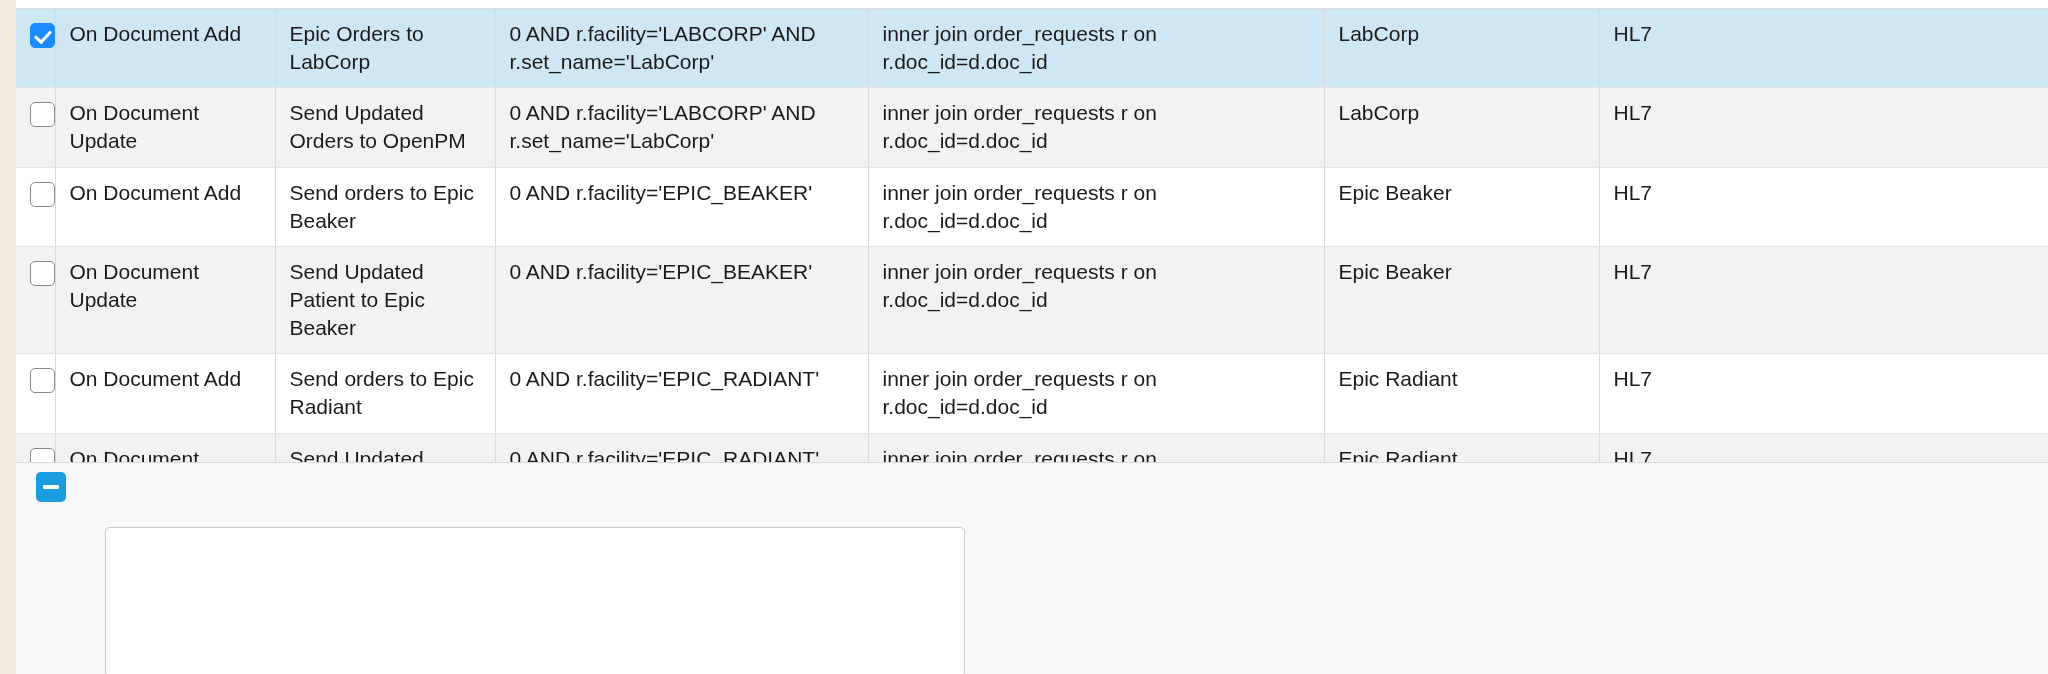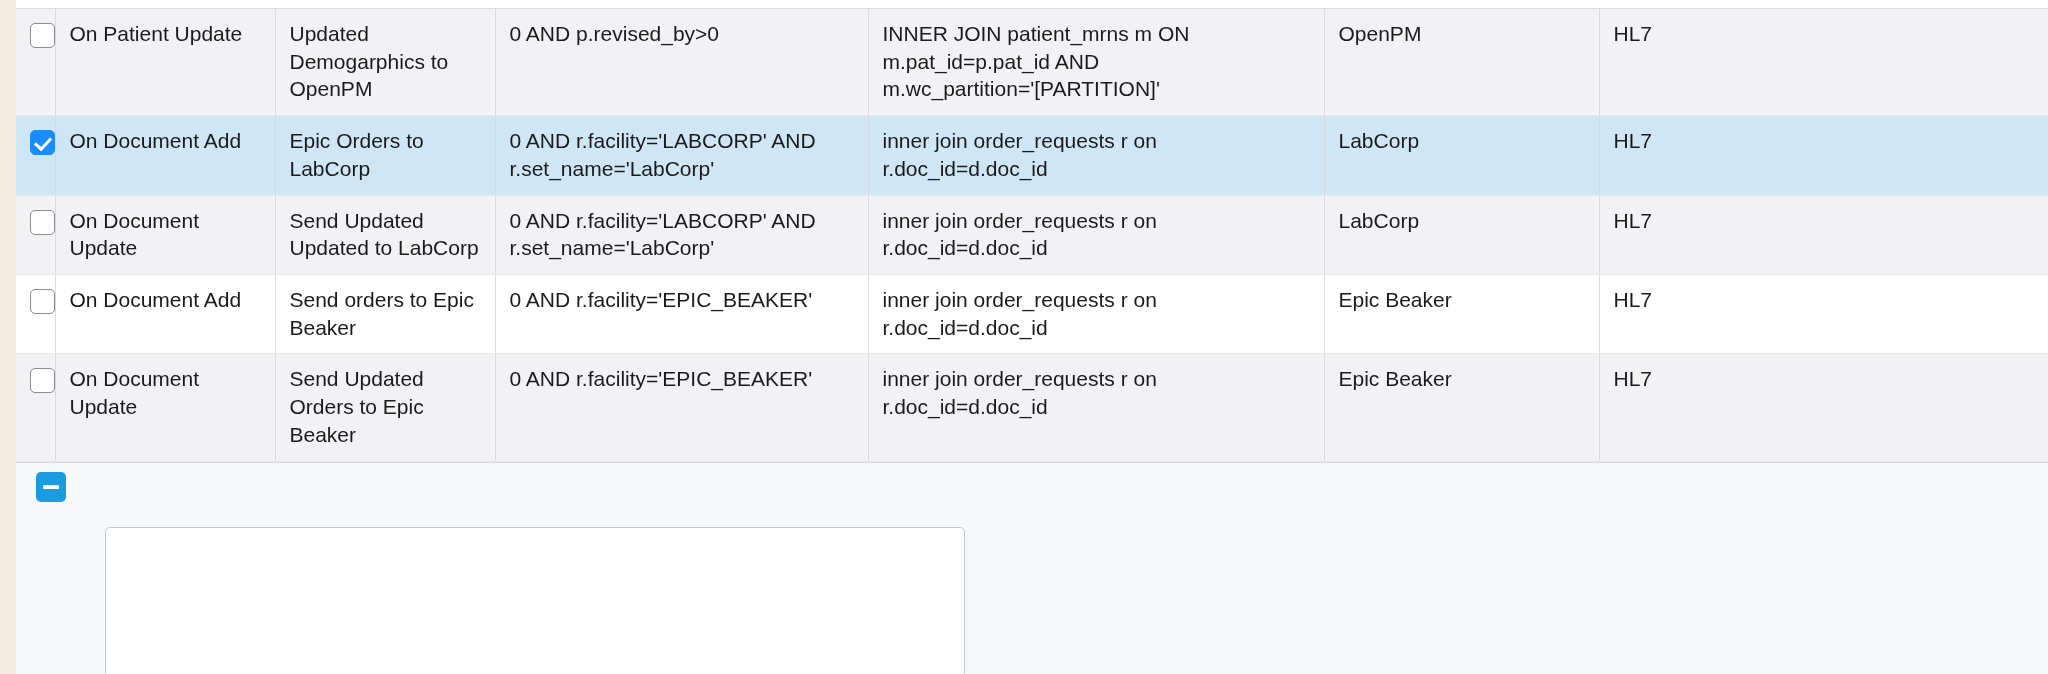--- a/index.html
+++ b/index.html
@@ -118,60 +118,51 @@
       <colgroup>
         <col style="width:39px">
           <col style="width:220px">
           <col style="width:220px">
         <col style="width:373px">
           <col style="width:456px">
           <col style="width:275px">
         <col style="width:449px">
       </colgroup>
       <tbody id="grid-body">
-          <tr class="r-odd">
-            <td class="c-check"><span class="cbx"></span></td>
-            <td class="c-event">On Patient Update</td>
-            <td class="c-name">Updated Demogarphics to OpenPM</td>
-            <td class="c-cond">0 AND p.revised_by&gt;0</td>
-            <td class="c-join">INNER JOIN patient_mrns m ON m.pat_id=p.pat_id AND m.wc_partition='[PARTITION]'</td>
-            <td class="c-dest">OpenPM</td>
-            <td class="c-type">HL7</td>
-          </tr>
           <tr class="r-sel">
             <td class="c-check"><span class="cbx on"></span></td>
             <td class="c-event">On Document Add</td>
             <td class="c-name">Epic Orders to LabCorp</td>
             <td class="c-cond">0 AND r.facility='LABCORP' AND r.set_name='LabCorp'</td>
             <td class="c-join">inner join order_requests r on r.doc_id=d.doc_id</td>
             <td class="c-dest">LabCorp</td>
             <td class="c-type">HL7</td>
           </tr>
           <tr class="r-odd">
             <td class="c-check"><span class="cbx"></span></td>
             <td class="c-event">On Document Update</td>
-            <td class="c-name">Send Updated Updated to LabCorp</td>
+            <td class="c-name">Send Updated Orders to OpenPM</td>
             <td class="c-cond">0 AND r.facility='LABCORP' AND r.set_name='LabCorp'</td>
             <td class="c-join">inner join order_requests r on r.doc_id=d.doc_id</td>
             <td class="c-dest">LabCorp</td>
             <td class="c-type">HL7</td>
           </tr>
           <tr class="r-even">
             <td class="c-check"><span class="cbx"></span></td>
             <td class="c-event">On Document Add</td>
             <td class="c-name">Send orders to Epic Beaker</td>
             <td class="c-cond">0 AND r.facility='EPIC_BEAKER'</td>
             <td class="c-join">inner join order_requests r on r.doc_id=d.doc_id</td>
             <td class="c-dest">Epic Beaker</td>
             <td class="c-type">HL7</td>
           </tr>
           <tr class="r-odd">
             <td class="c-check"><span class="cbx"></span></td>
             <td class="c-event">On Document Update</td>
-            <td class="c-name">Send Updated Orders to Epic Beaker</td>
+            <td class="c-name">Send Updated Patient to Epic Beaker</td>
             <td class="c-cond">0 AND r.facility='EPIC_BEAKER'</td>
             <td class="c-join">inner join order_requests r on r.doc_id=d.doc_id</td>
             <td class="c-dest">Epic Beaker</td>
             <td class="c-type">HL7</td>
           </tr>
           <tr class="r-even">
             <td class="c-check"><span class="cbx"></span></td>
             <td class="c-event">On Document Add</td>
             <td class="c-name">Send orders to Epic Radiant</td>
             <td class="c-cond">0 AND r.facility='EPIC_RADIANT'</td>

